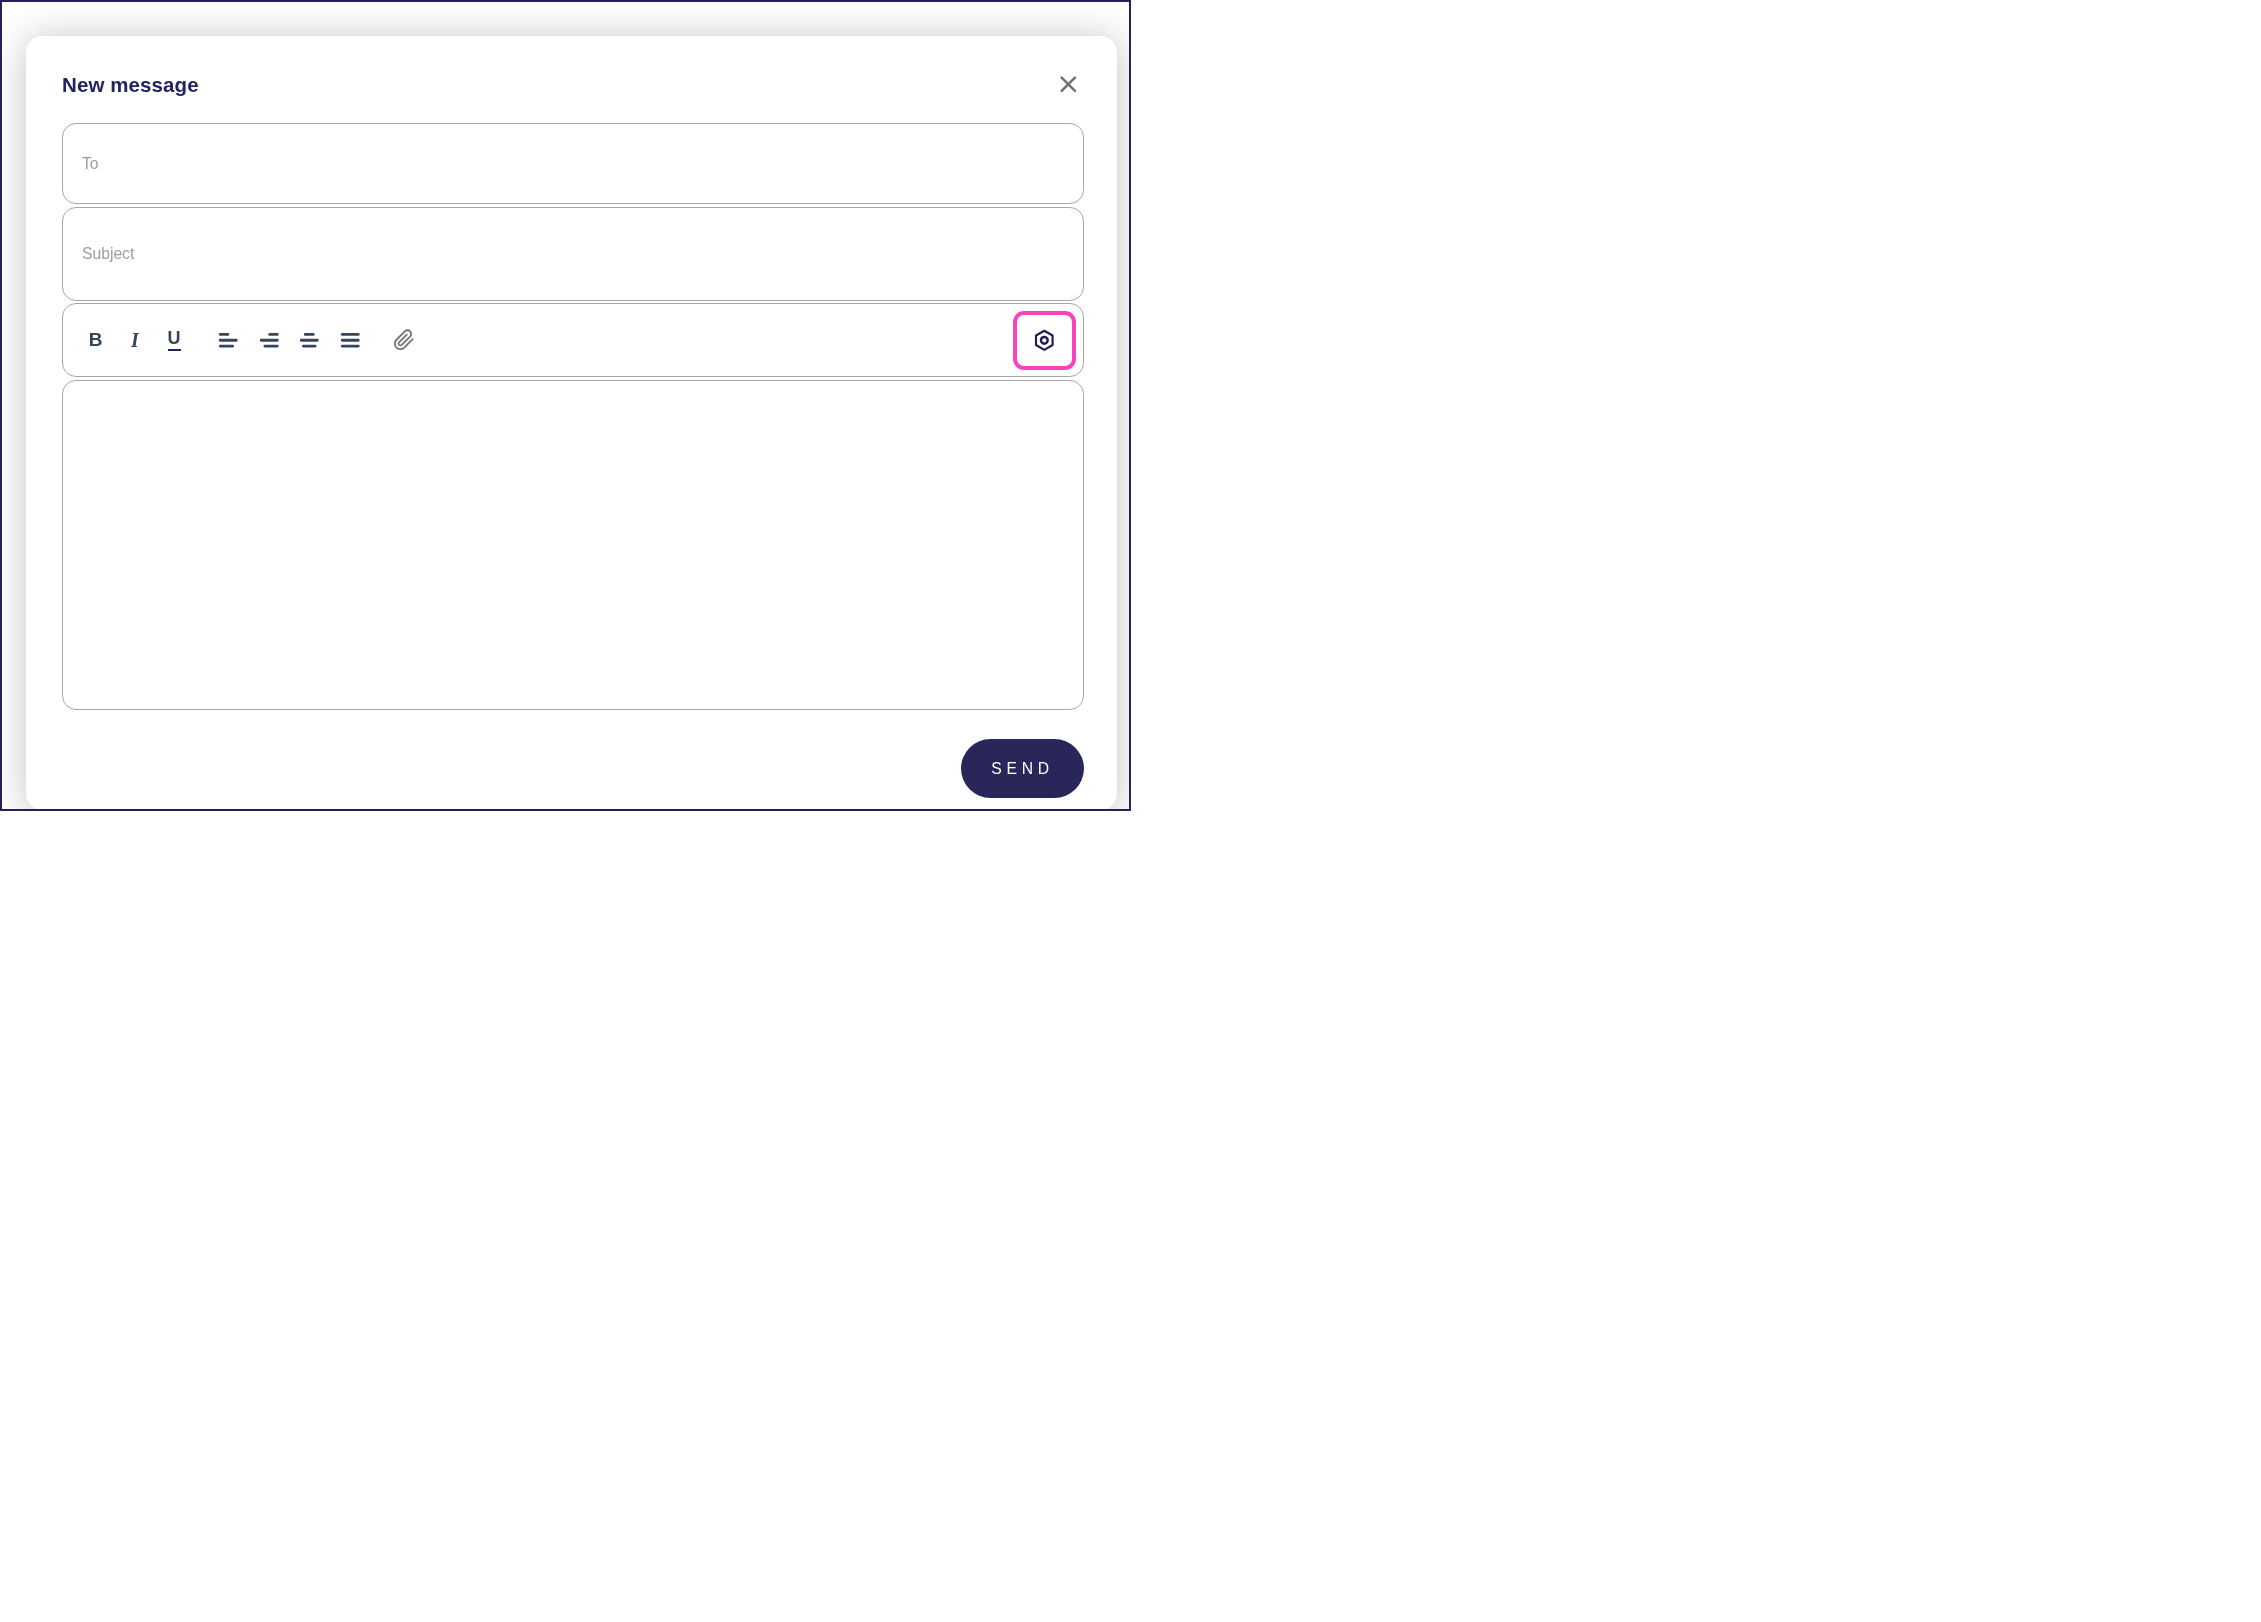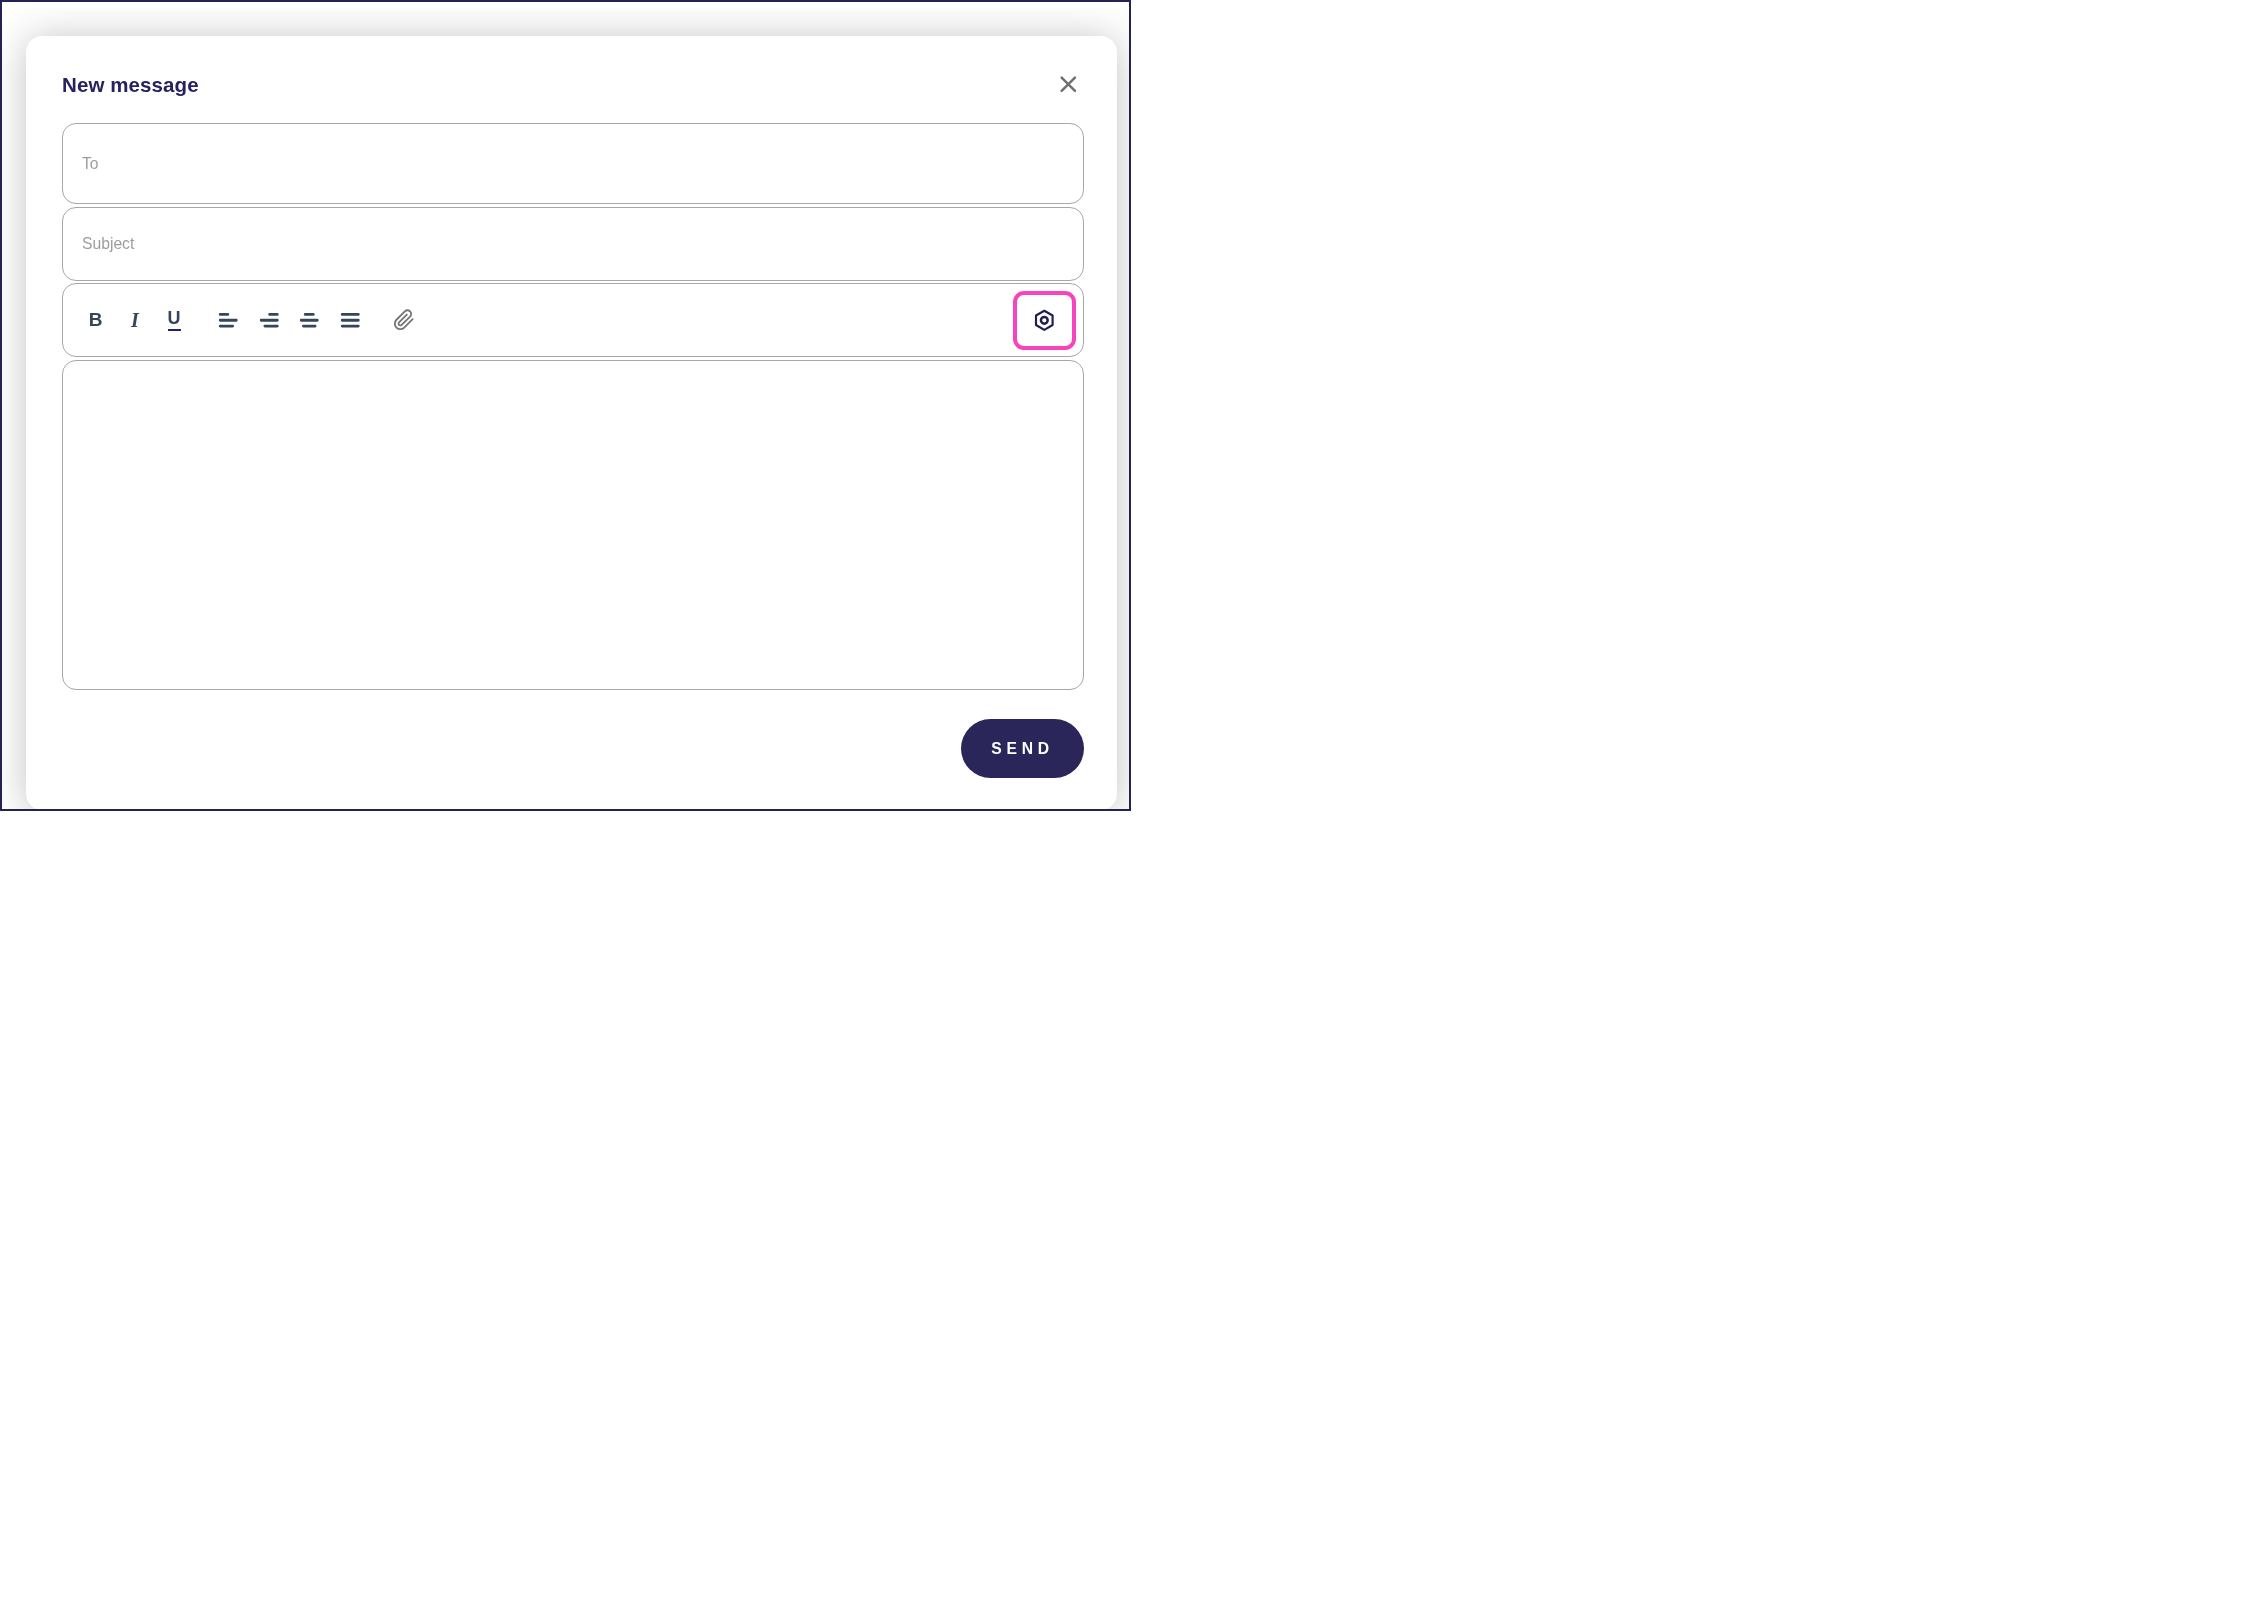--- a/index.html
+++ b/index.html
@@ -41,21 +41,21 @@
   }
   .close-btn{
     background:none;border:none;cursor:pointer;
     width:31px;height:31px;display:flex;align-items:center;justify-content:center;
   }
   .row{
     border:1.4px solid var(--field-border);
     border-radius:14px;background:#fff;margin-bottom:2.7px;
   }
   .row-to{height:81px;}
-  .row-subject{height:74px;}
+  .row-subject{height:94px;}
   .row-toolbar{height:74px;display:flex;align-items:center;padding:0 6.8px 0 19px;}
   .row-body{height:330px;}
   .text-input{
     width:100%;height:100%;border:none;outline:none;background:transparent;
     padding:0 19px;font-size:15.7px;color:#333;
     font-family:"Liberation Sans", sans-serif;
   }
   .text-input::placeholder{color:var(--placeholder-gray);opacity:1;}
   .body-input{
     width:100%;height:100%;border:none;outline:none;background:transparent;
@@ -81,21 +81,21 @@
     width:63px;height:59px;flex:0 0 auto;
     border:4.1px solid var(--highlight-pink);border-radius:11px;
     background:#fff;cursor:pointer;
     display:flex;align-items:center;justify-content:center;
   }
   .modal-footer{display:flex;justify-content:flex-end;margin-top:29px;}
   .send-btn{
     height:59px;min-width:108px;padding:0 30px;
     background:var(--send-bg);color:var(--send-text);
     border:none;border-radius:30px;cursor:pointer;
-    font-size:15.7px;font-weight:bold;letter-spacing:4.8px;
+    font-size:15.7px;font-weight:normal;letter-spacing:4.8px;
     font-family:"Liberation Sans", sans-serif;
   }
   svg{display:block;}
 </style>
 </head>
 <body>
 
 <div class="card">
 
   <div class="modal-header">

